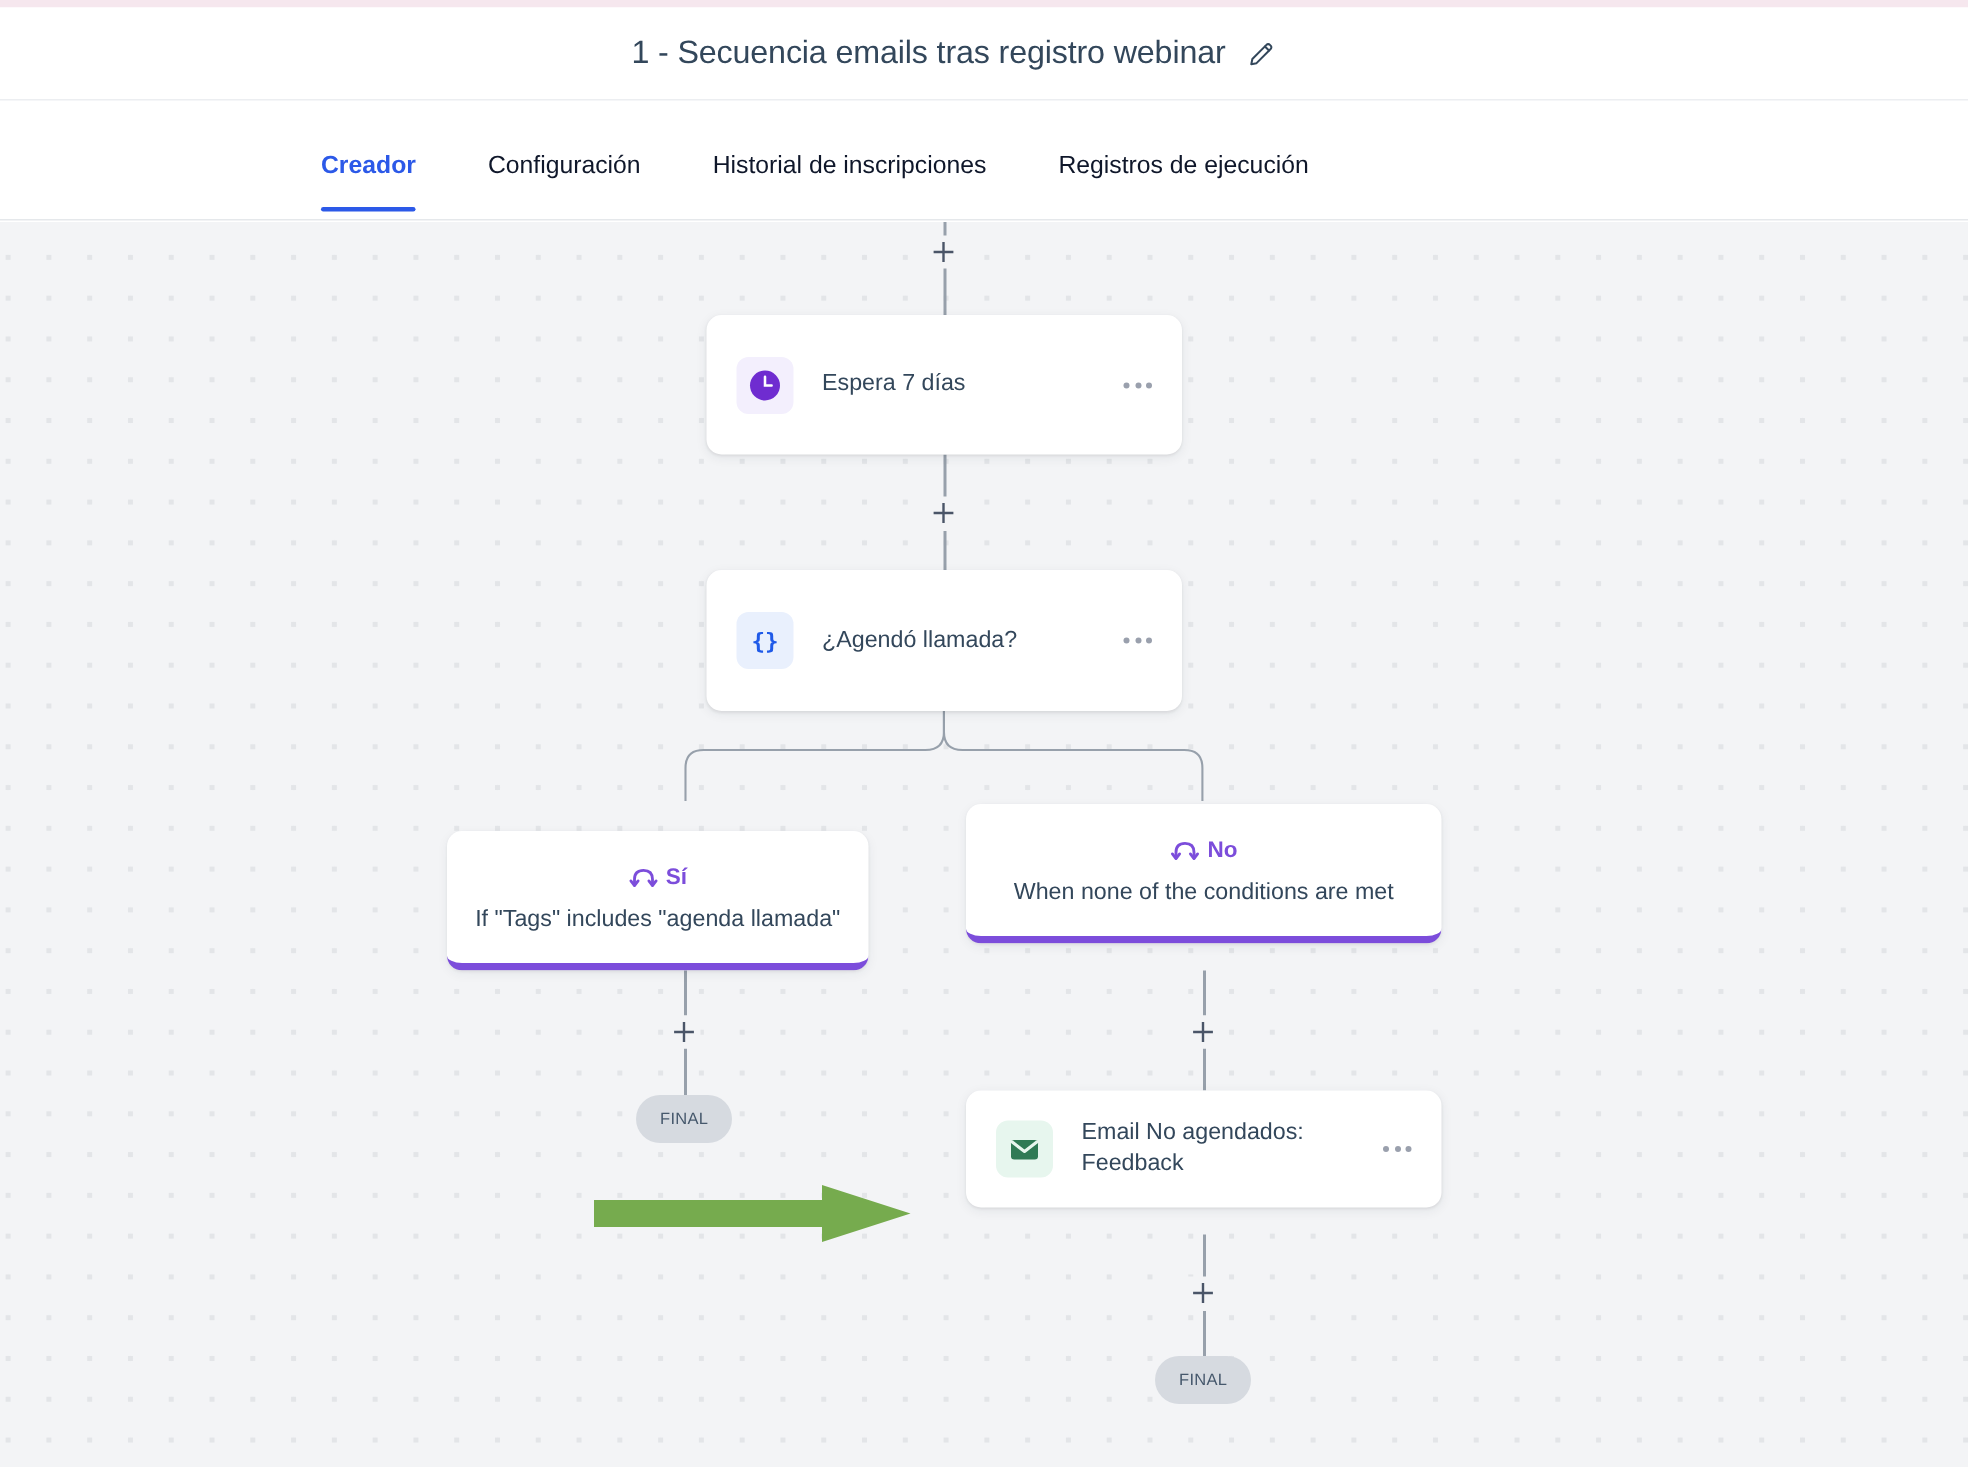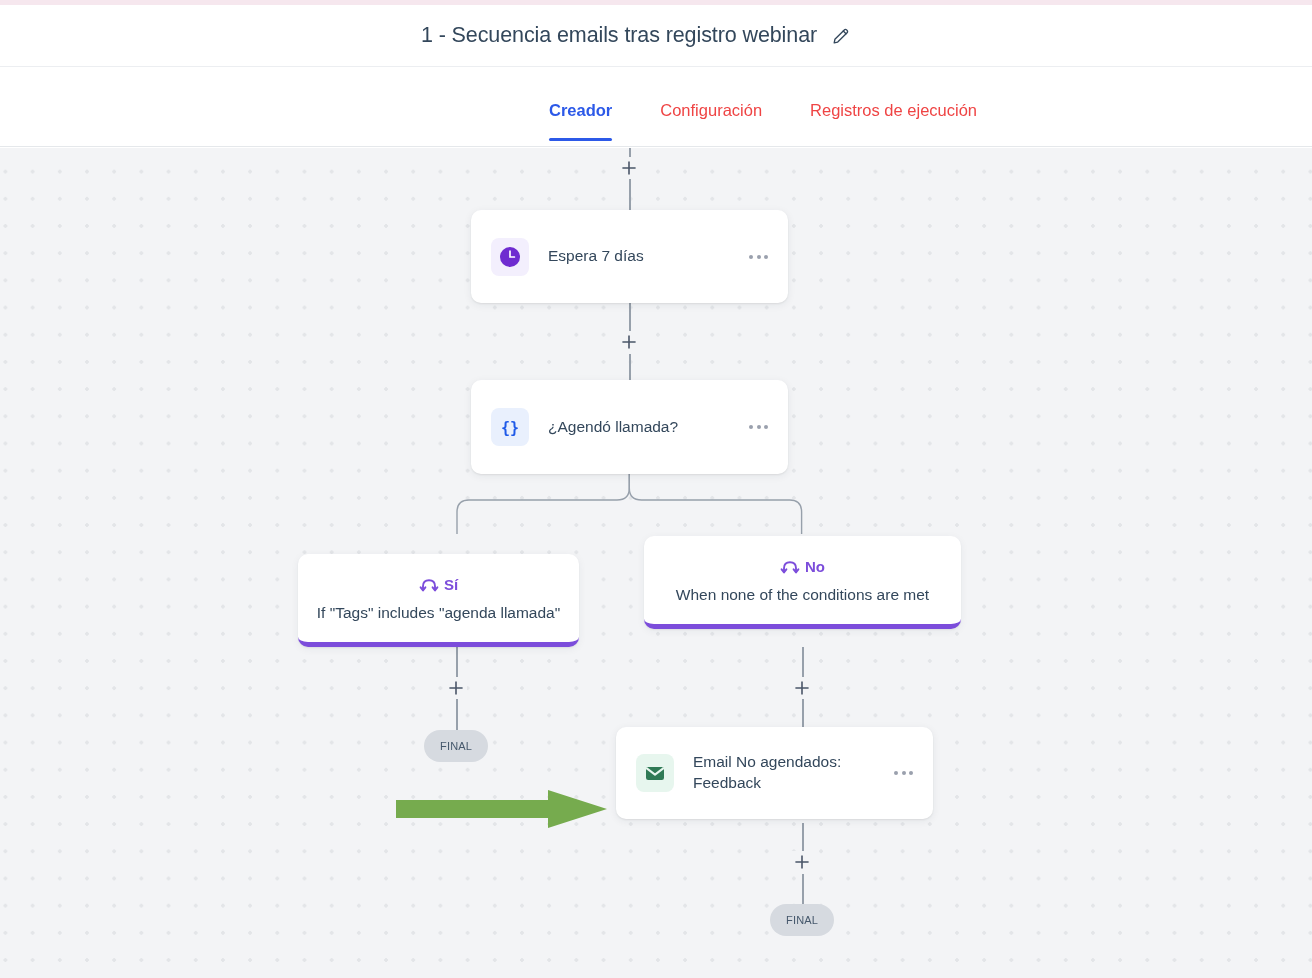--- a/index.html
+++ b/index.html
@@ -65,26 +65,25 @@
     position: absolute;
     top: 80px; left: 0;
     width: 1312px;
     height: 67px;
     background: #ffffff;
     border-bottom: 1px solid #e5e8eb;
     display: flex;
     align-items: flex-start;
     padding-left: 214px;
     gap: 48px;
-    justify-content: center;
   }
   .tab {
     position: relative;
     font-size: 16.5px;
-    color: #ef4444;
+    color: #0f172a;
     padding: 21px 0 20px 0;
     cursor: pointer;
     white-space: nowrap;
   }
   .tab.active { color: #2c59e8; font-weight: 700; }
   .tab.active::after {
     content: "";
     position: absolute;
     left: 0; right: 0; bottom: -1px;
     height: 3px;
@@ -246,20 +245,21 @@
           <path d="M3.2 16.8 L3.9 13.3 L13.3 3.9 A1.6 1.6 0 0 1 15.6 3.9 L16.1 4.4 A1.6 1.6 0 0 1 16.1 6.7 L6.7 16.1 Z" stroke="#33475b" stroke-width="1.35" stroke-linejoin="round" fill="none"></path>
           <path d="M12.3 5.0 L15.0 7.7" stroke="#33475b" stroke-width="1.35" stroke-linecap="round"></path>
         </svg>
       </span>
     </div>
   </div>
 
   <div class="tabs">
     <div class="tab active">Creador</div>
     <div class="tab">Configuración</div>
+    <div class="tab">Historial de inscripciones</div>
     <div class="tab">Registros de ejecución</div>
   </div>
 
   <div class="canvas">
 
     <div class="layer">
 
       <div class="vline" style="left:629.3px; top:0px; height:12px;"></div>
 
       <div class="vline" style="left:629.3px; top:30px; height:33px;"></div>
@@ -360,21 +360,21 @@
           <path d="M1.6 13.3 L4 16.4 L6.4 13.3" stroke="#7c4ddb" stroke-width="1.9" stroke-linecap="round" stroke-linejoin="round" fill="none"></path>
           <path d="M13.6 13.3 L16 16.4 L18.4 13.3" stroke="#7c4ddb" stroke-width="1.9" stroke-linecap="round" stroke-linejoin="round" fill="none"></path>
         </svg>
         <span class="branch-title">No</span>
       </div>
       <div class="branch-desc">When none of the conditions are met</div>
     </div>
 
     <div class="final-pill" style="left:424px; top:582px;">FINAL</div>
 
-    <div class="node" style="left:616px; top:579px; width:317px; height:92px;">
+    <div class="node" style="left:644px; top:579px; width:317px; height:78px;">
       <span class="node-icon" style="background:#e7f6ee;">
         <svg width="26" height="26" viewBox="0 0 26 26">
           <rect x="4" y="7" width="18" height="13" rx="2.2" fill="#2f7a55"></rect>
           <path d="M4.8 8.4 L13 14.6 L21.2 8.4" stroke="#e7f6ee" stroke-width="2.1" stroke-linecap="round" stroke-linejoin="round" fill="none"></path>
         </svg>
       </span>
       <span class="node-label">
         <span>Email No agendados:</span><br>
         <span>Feedback</span>
       </span>

